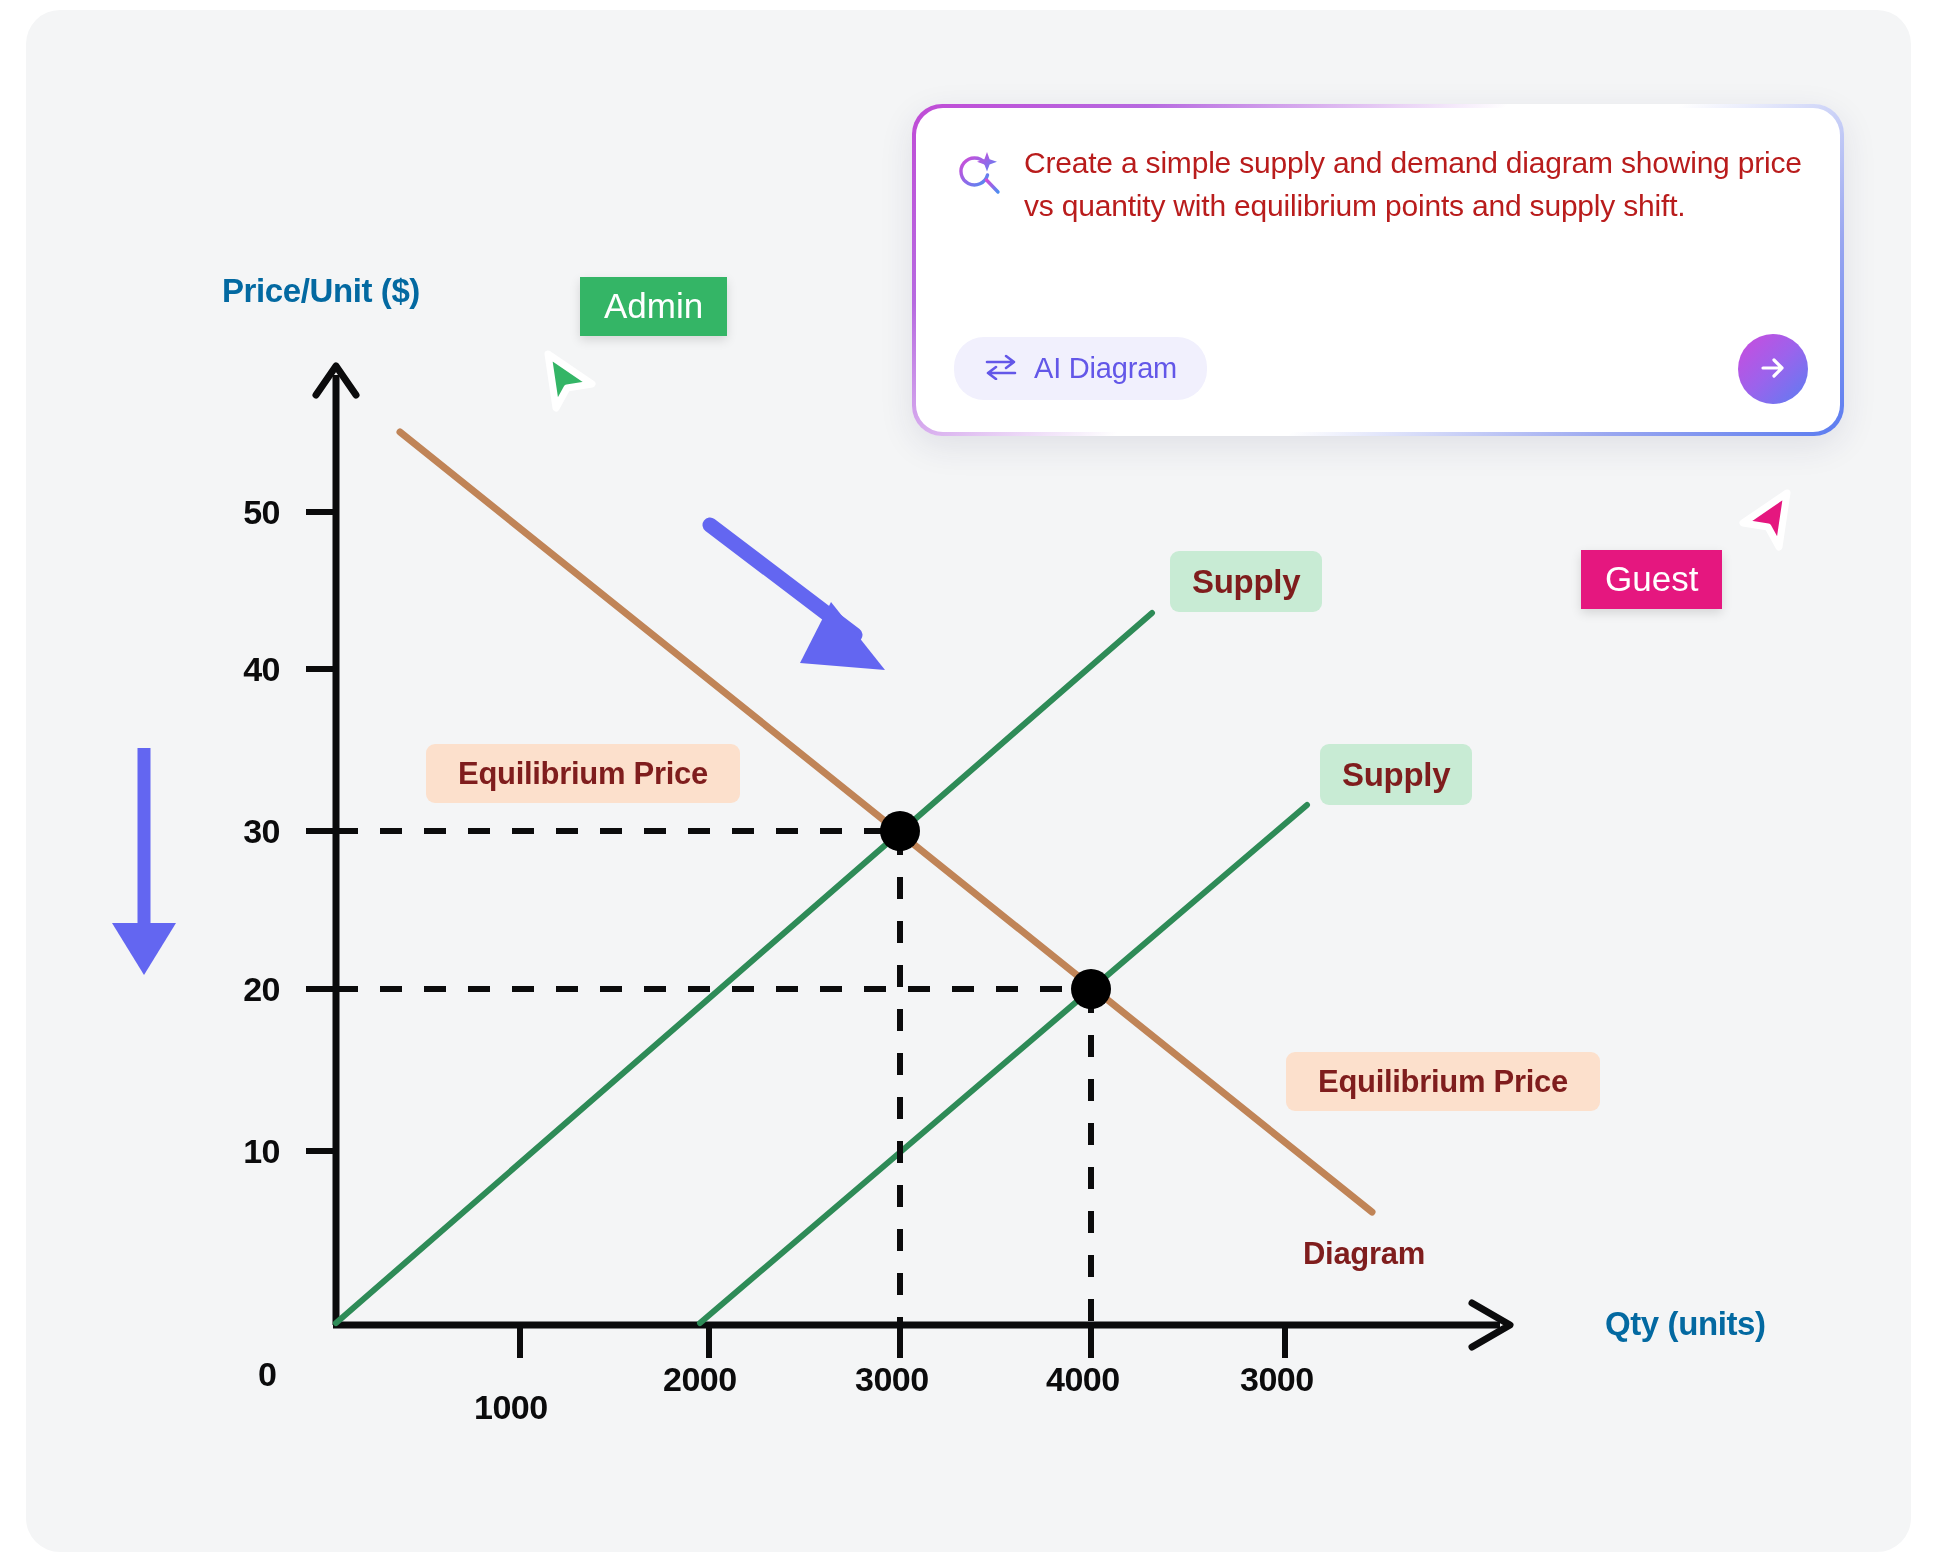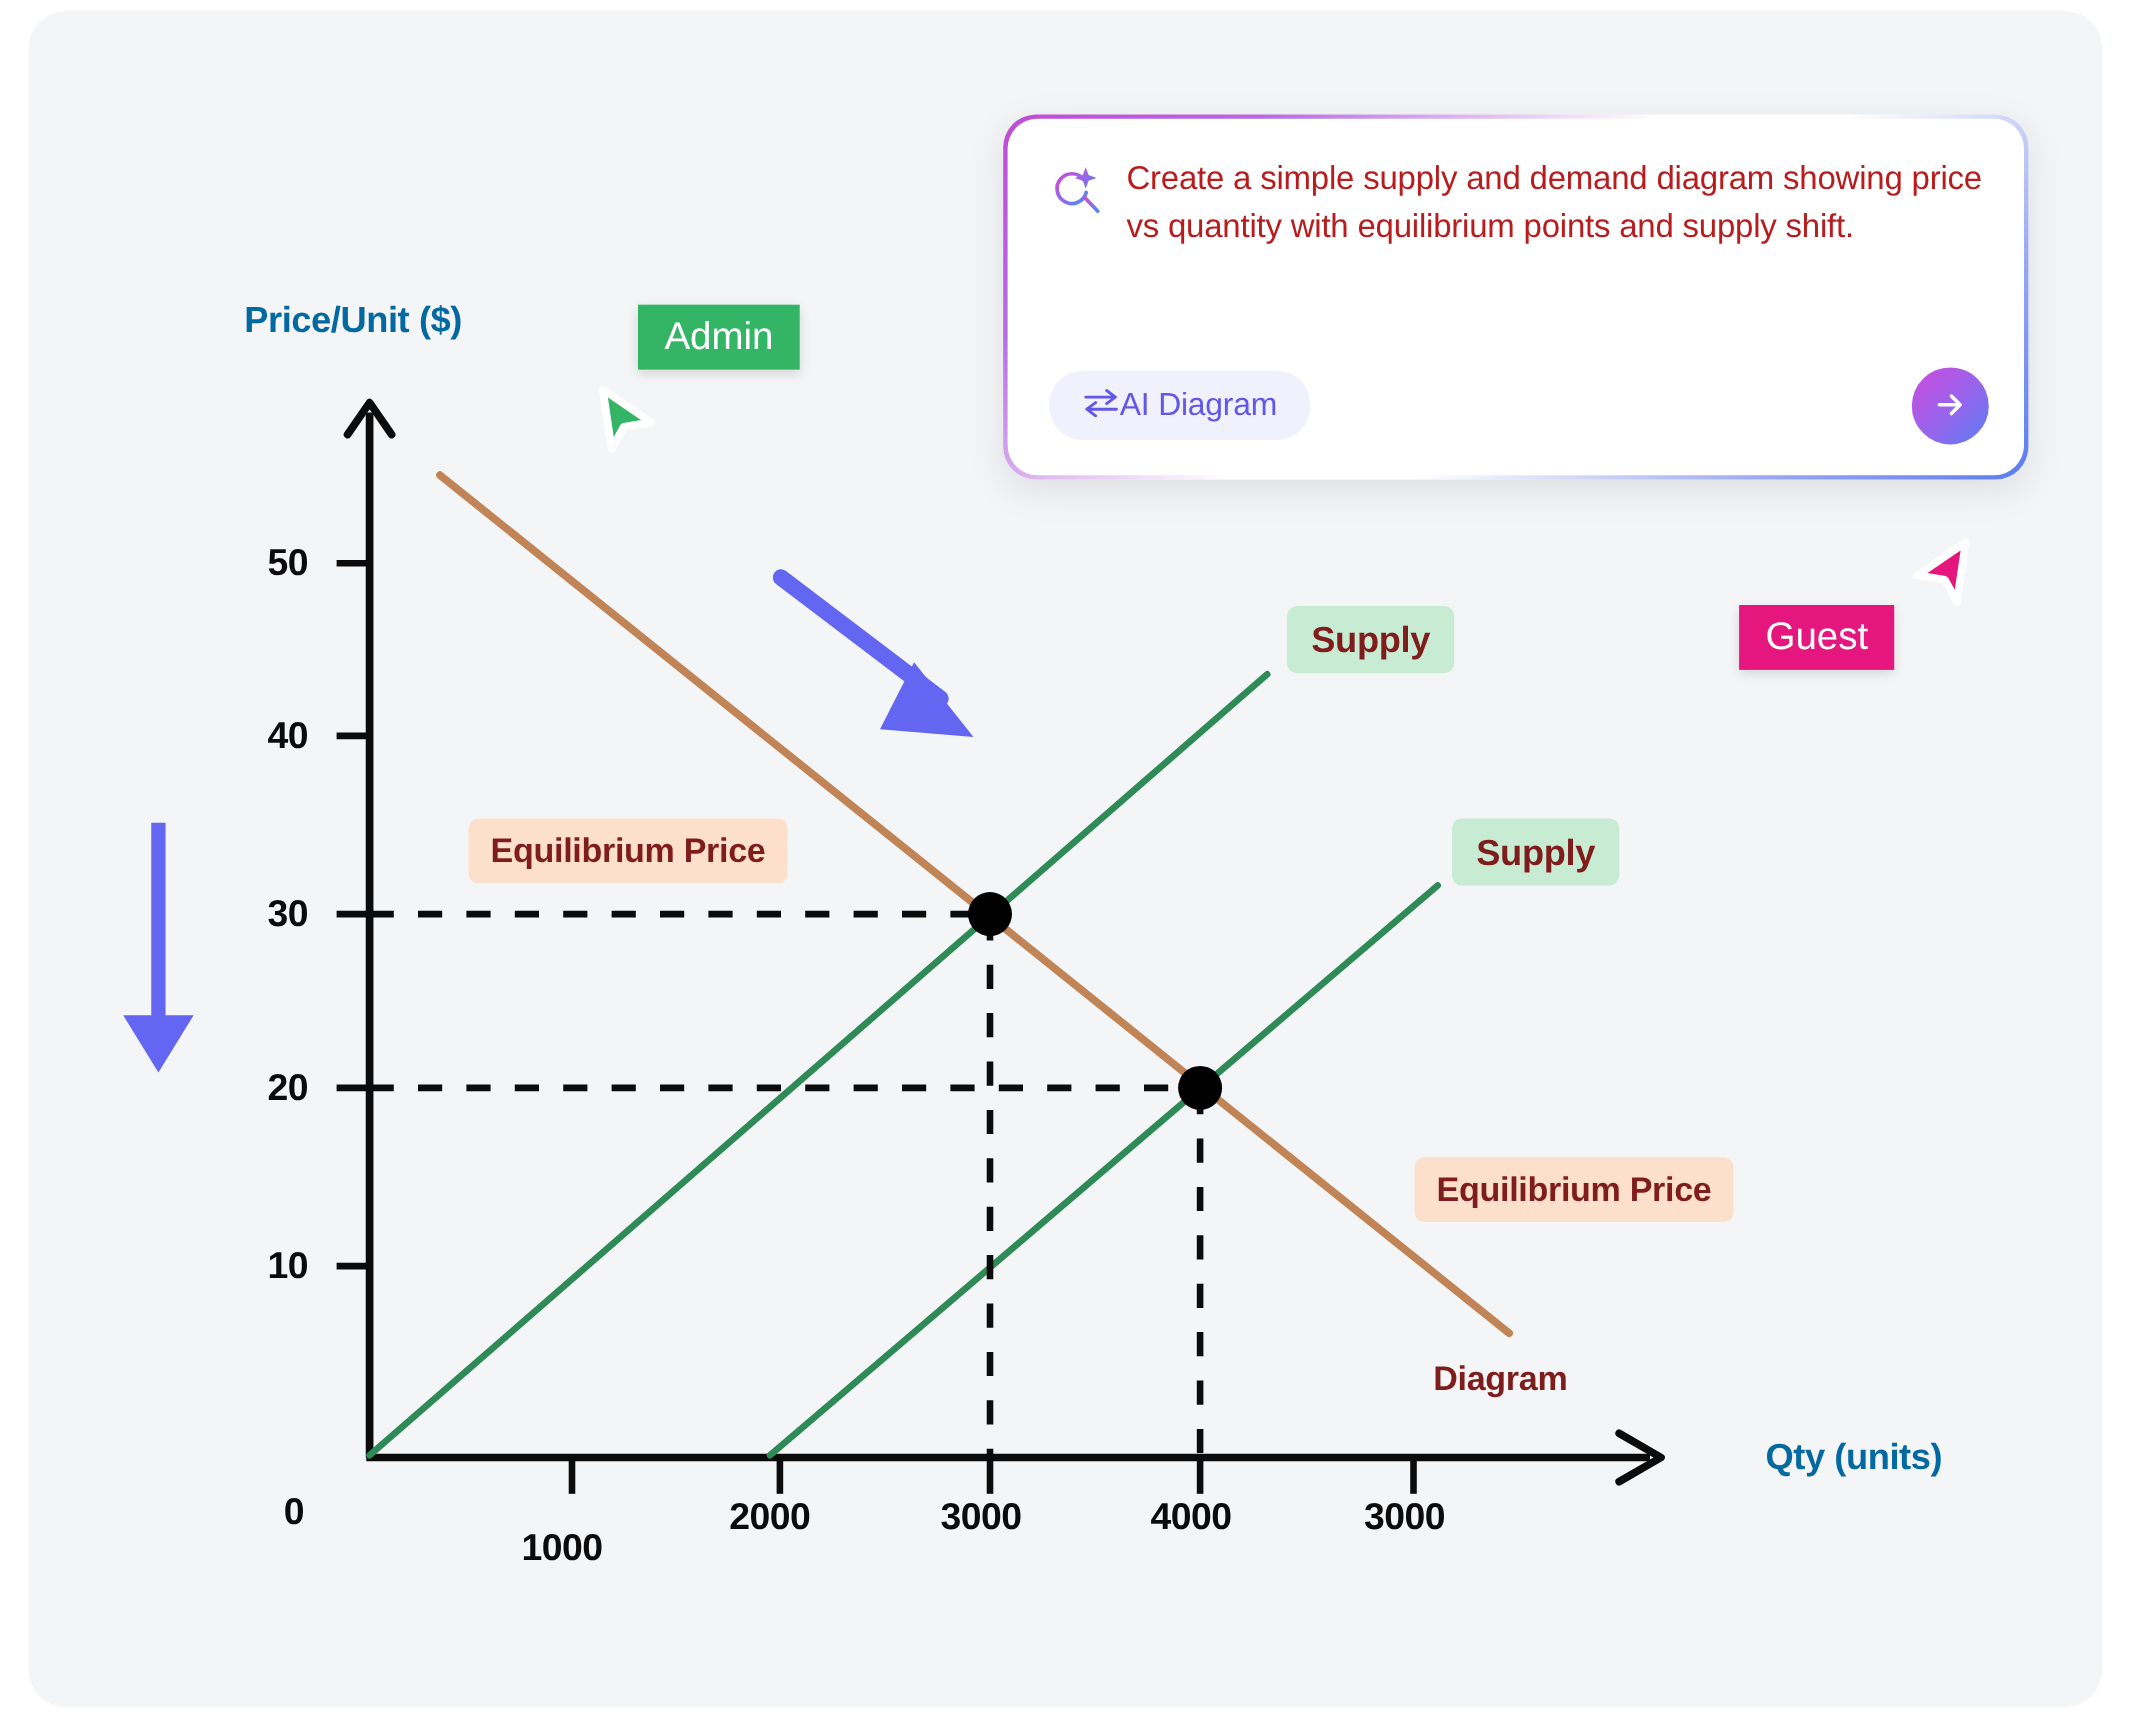--- a/index.html
+++ b/index.html
@@ -46,21 +46,21 @@
   .chip-supply {
     background: #c8ebd4;
     border-radius: 9px;
     padding: 14px 22px;
     font-size: 33px;
     letter-spacing: -0.3px;
   }
   .chip-equilibrium {
     background: #fce0cc;
     border-radius: 9px;
-    padding: 14px 20px;
+    padding: 14px 32px;
     font-size: 31px;
     letter-spacing: -0.3px;
   }
   .chip-plain {
     font-size: 31px;
     letter-spacing: -0.3px;
   }
   .axis-title {
     position: absolute;
     font-weight: bold;
@@ -131,20 +131,21 @@
     line-height: 1.42;
     color: #b91c1c;
     letter-spacing: -0.2px;
   }
   .ai-chip {
     position: absolute;
     left: 38px;
     bottom: 32px;
     display: flex;
     align-items: center;
+    gap: 16px;
     background: #f1f0fd;
     border-radius: 30px;
     padding: 15px 30px;
   }
   .ai-chip-label {
     font-size: 29px;
     color: #6357e8;
     letter-spacing: -0.2px;
     white-space: nowrap;
   }

